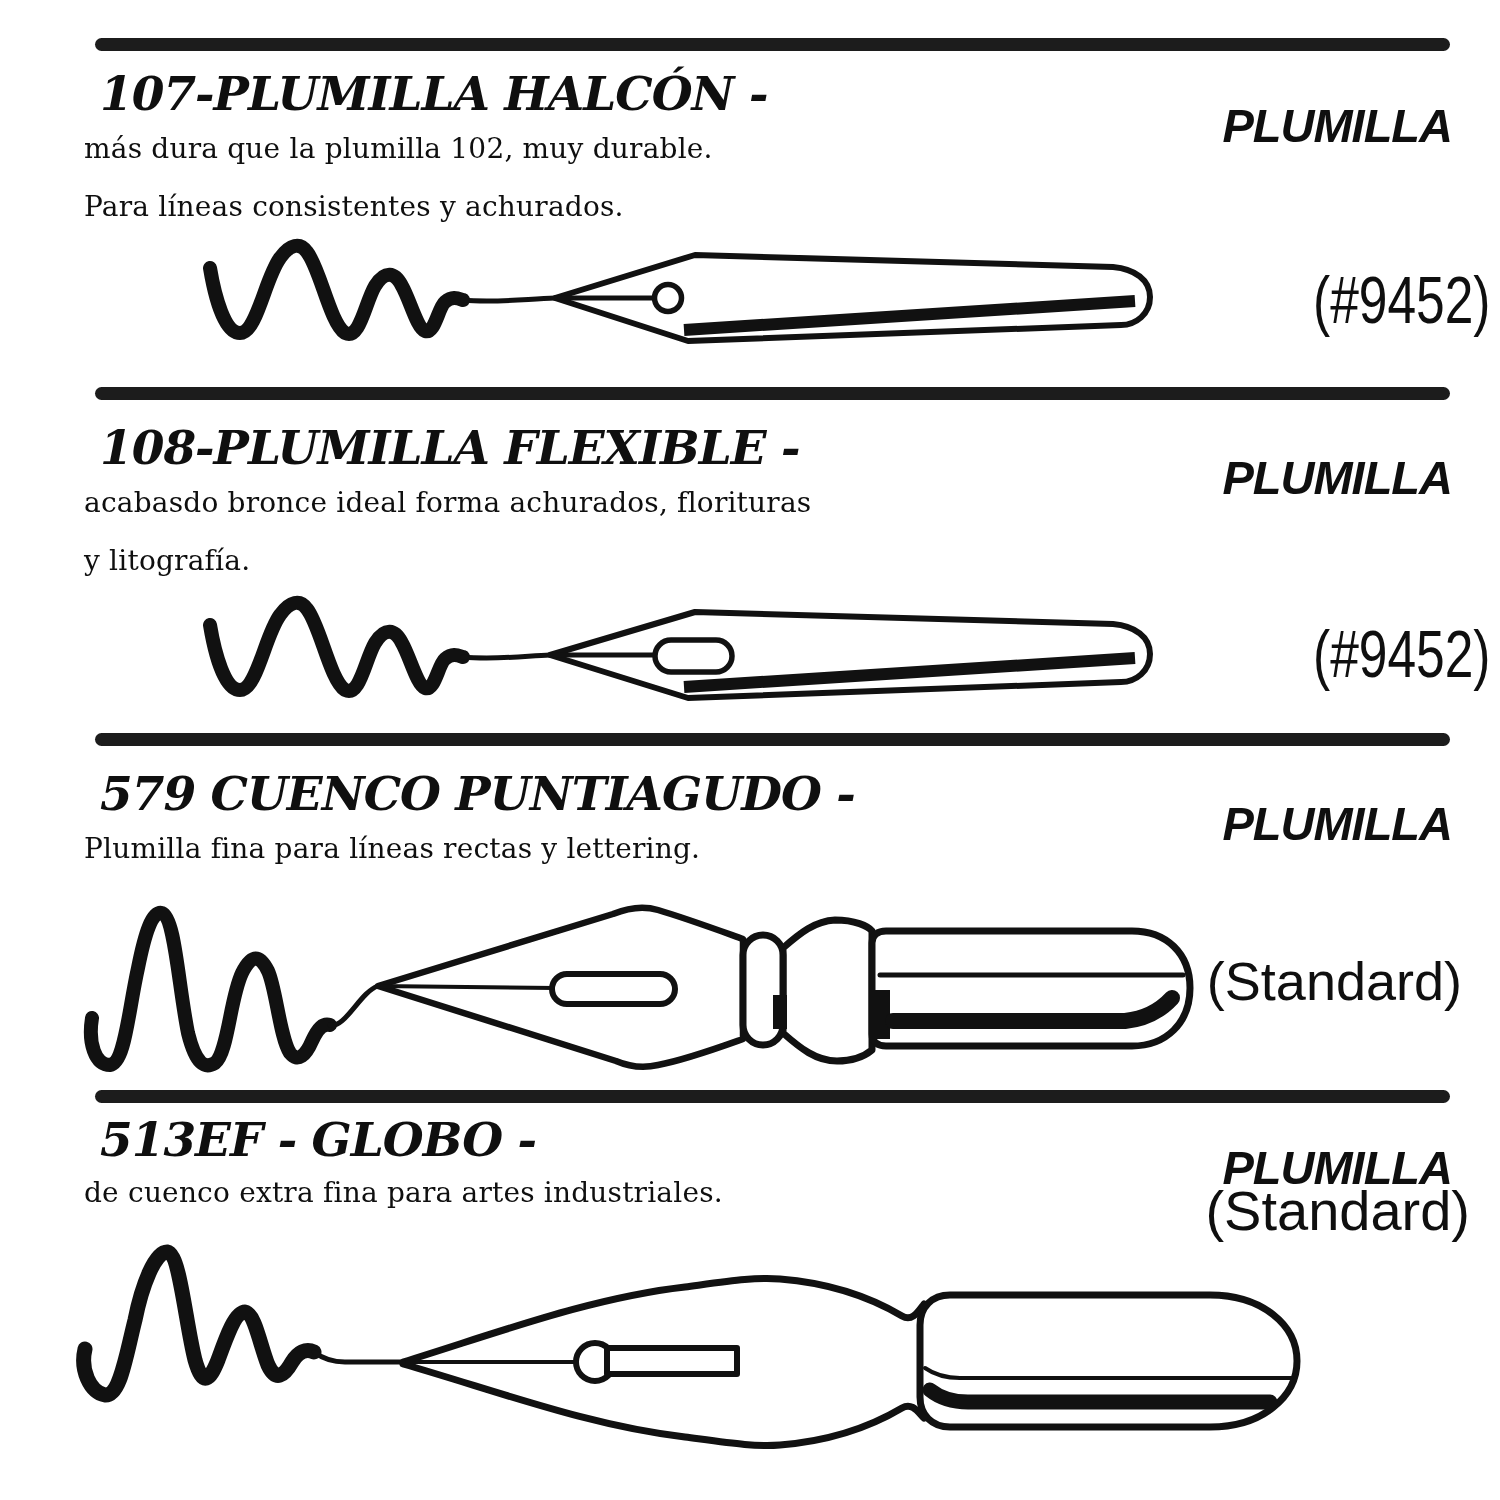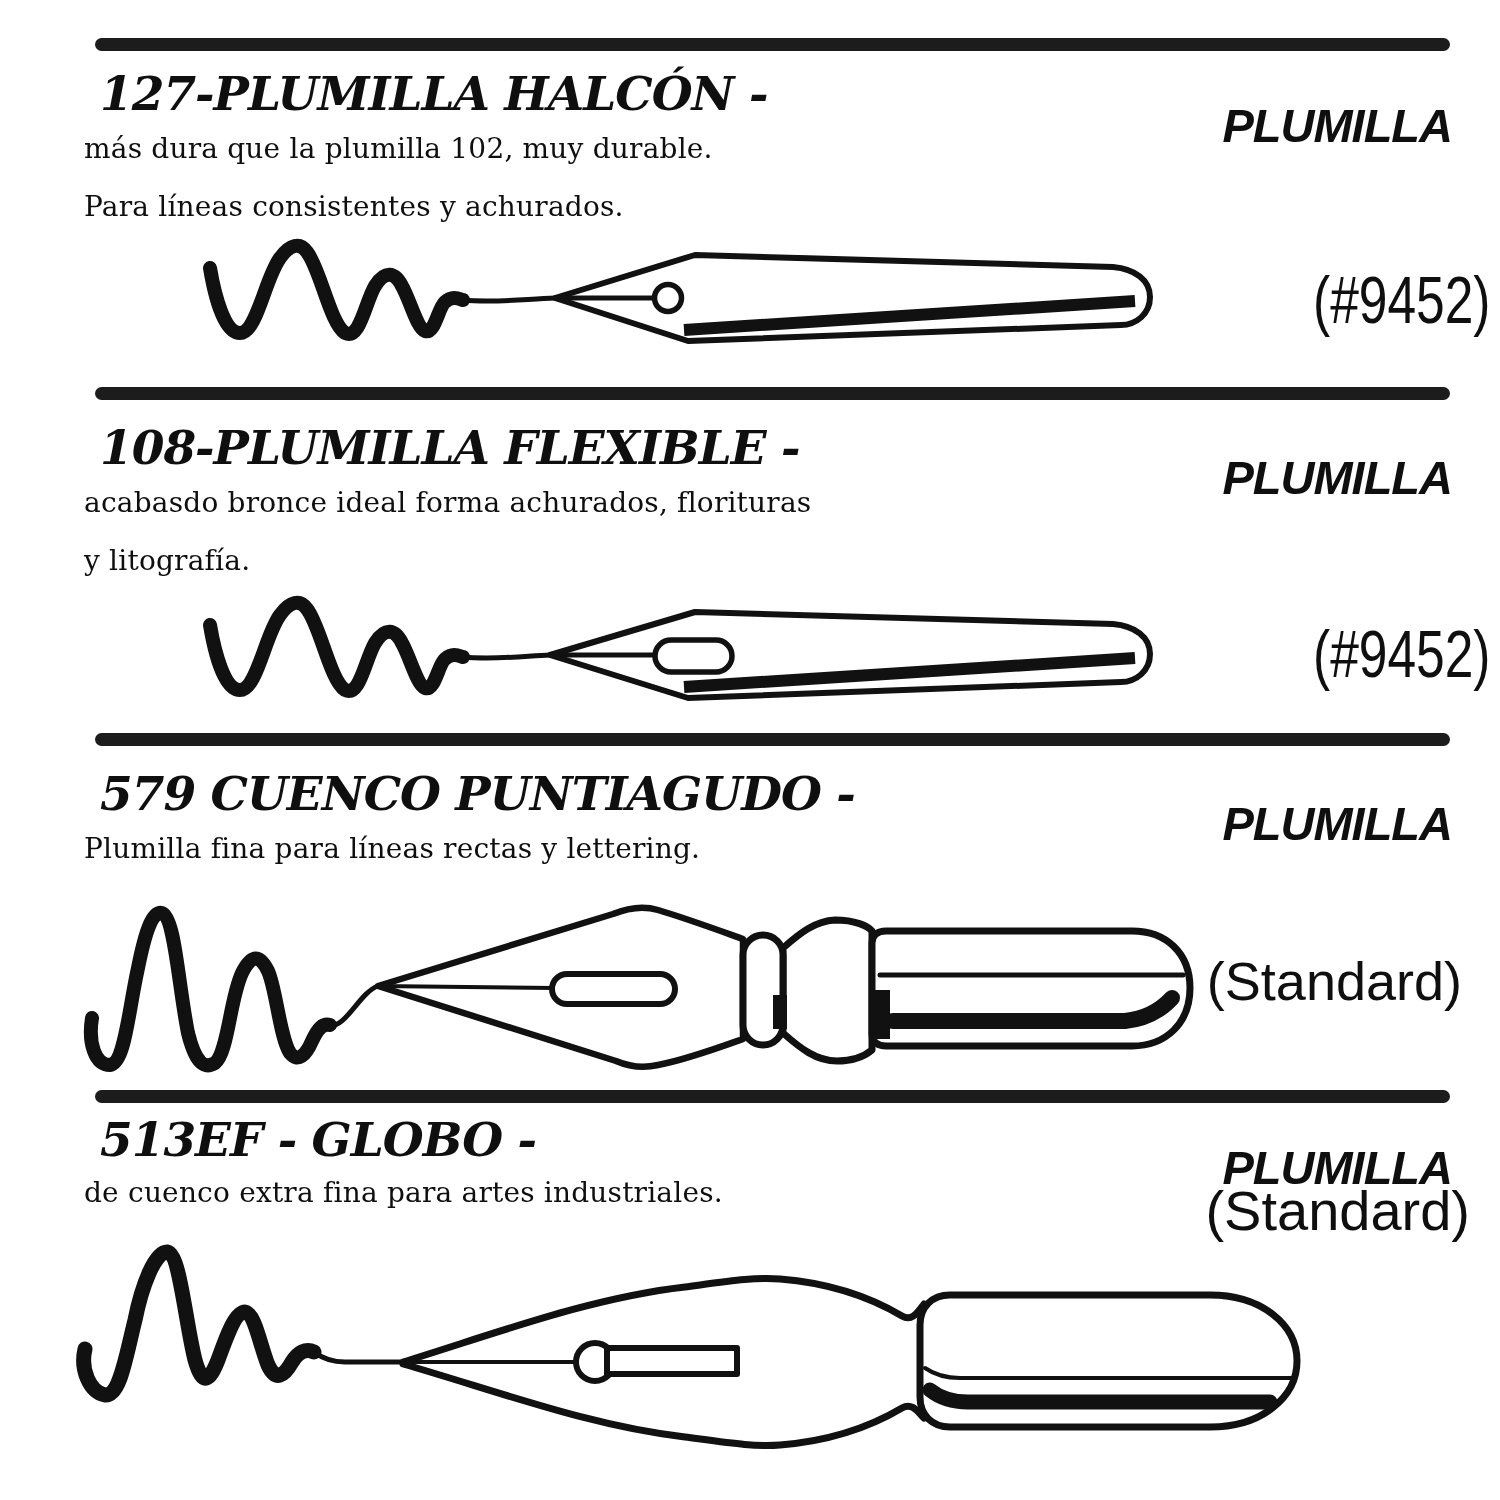--- a/index.html
+++ b/index.html
@@ -62,21 +62,21 @@
 </style>
 </head>
 <body>
 
 <div class="rule" style="top:38px"></div>
 <div class="rule" style="top:387px"></div>
 <div class="rule" style="top:733px"></div>
 <div class="rule" style="top:1090px"></div>
 
 <div class="titleline" style="top:66px">
-  <span class="numtitle">127-PLUMILLA HALCÓN -</span>
+  <span class="numtitle">107-PLUMILLA HALCÓN -</span>
 </div>
 <div class="bodytext" style="top:132px">más dura que la plumilla 102, muy durable.</div>
 <div class="bodytext" style="top:190px">Para líneas consistentes y achurados.</div>
 <div class="plumilla" style="top:74px">PLUMILLA</div>
 <div class="code" style="top:264px">(#9452)</div>
 
 <svg style="left:195px;top:228px" width="960" height="140" viewBox="0 0 960 140">
   <g fill="none" stroke="#111" stroke-linecap="round" stroke-linejoin="round">
     <path fill="#fff" stroke-width="6" d="M360,70 L500,27 L918,39 C940,41 955,52 955,69 C955,86 941,97 926,97 L493,113 Z"></path>
     <line x1="360" y1="70" x2="460" y2="70" stroke-width="5"></line>

